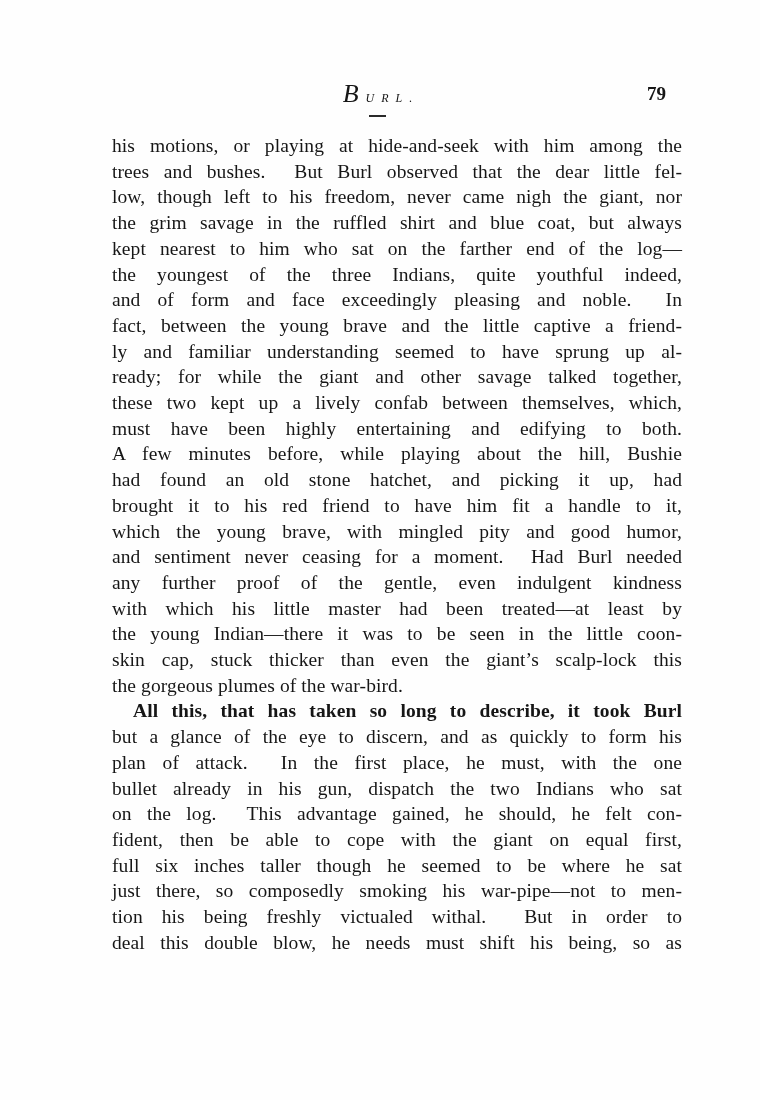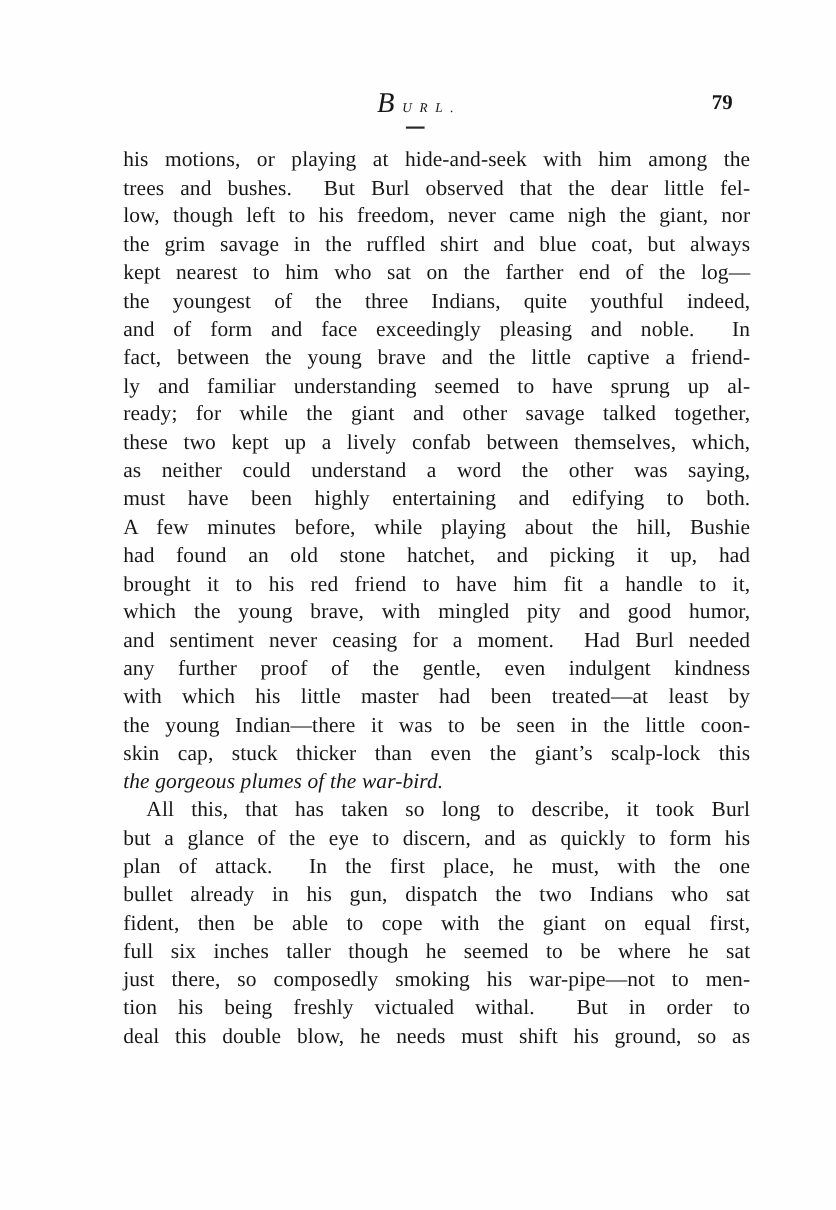--- a/index.html
+++ b/index.html
@@ -69,24 +69,24 @@
   .line {
     font-size: 19.5px;
     line-height: 25.7px;
     text-align: justify;
     text-align-last: justify;
     white-space: nowrap;
     letter-spacing: 0.1px;
   }
   .line.no-just {
     text-align-last: left;
-    font-style: italic;
   }
   .line.indent {
     padding-left: 21px;
+    font-weight: bold;
   }
 </style>
 </head>
 <body>
 
 <div class="page">
 
   <div class="page-header">
     <div class="running-head">
       <span class="head-initial">B</span><span class="head-rest">URL.</span>
@@ -100,36 +100,36 @@
       <div class="line">trees and bushes.&nbsp; But Burl observed that the dear little fel-</div>
       <div class="line">low, though left to his freedom, never came nigh the giant, nor</div>
       <div class="line">the grim savage in the ruffled shirt and blue coat, but always</div>
       <div class="line">kept nearest to him who sat on the farther end of the log—</div>
       <div class="line">the youngest of the three Indians, quite youthful indeed,</div>
       <div class="line">and of form and face exceedingly pleasing and noble.&nbsp; In</div>
       <div class="line">fact, between the young brave and the little captive a friend-</div>
       <div class="line">ly and familiar understanding seemed to have sprung up al-</div>
       <div class="line">ready; for while the giant and other savage talked together,</div>
       <div class="line">these two kept up a lively confab between themselves, which,</div>
-      <div class="line">as neither could understand a word the other was saying,</div>
       <div class="line">must have been highly entertaining and edifying to both.</div>
       <div class="line">A few minutes before, while playing about the hill, Bushie</div>
       <div class="line">had found an old stone hatchet, and picking it up, had</div>
       <div class="line">brought it to his red friend to have him fit a handle to it,</div>
       <div class="line">which the young brave, with mingled pity and good humor,</div>
       <div class="line">and sentiment never ceasing for a moment.&nbsp; Had Burl needed</div>
       <div class="line">any further proof of the gentle, even indulgent kindness</div>
       <div class="line">with which his little master had been treated—at least by</div>
       <div class="line">the young Indian—there it was to be seen in the little coon-</div>
       <div class="line">skin cap, stuck thicker than even the giant’s scalp-lock this</div>
       <div class="line no-just">the gorgeous plumes of the war-bird.</div>
       <div class="line indent">All this, that has taken so long to describe, it took Burl</div>
       <div class="line">but a glance of the eye to discern, and as quickly to form his</div>
       <div class="line">plan of attack.&nbsp; In the first place, he must, with the one</div>
       <div class="line">bullet already in his gun, dispatch the two Indians who sat</div>
+      <div class="line">on the log.&nbsp; This advantage gained, he should, he felt con-</div>
       <div class="line">fident, then be able to cope with the giant on equal first,</div>
       <div class="line">full six inches taller though he seemed to be where he sat</div>
       <div class="line">just there, so composedly smoking his war-pipe—not to men-</div>
       <div class="line">tion his being freshly victualed withal.&nbsp; But in order to</div>
-      <div class="line">deal this double blow, he needs must shift his ground, so as</div>
+      <div class="line">deal this double blow, he needs must shift his being, so as</div>
     </div>
 
 </div>
 
 </body></html>

